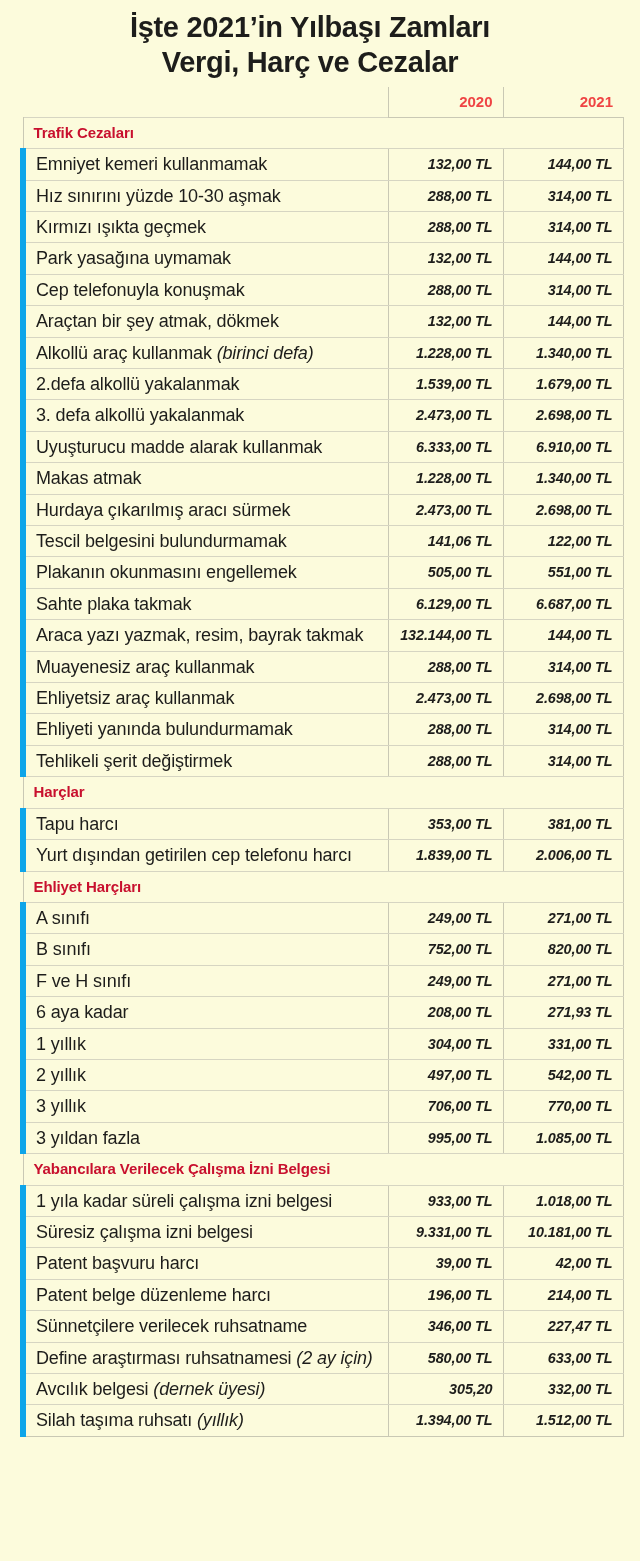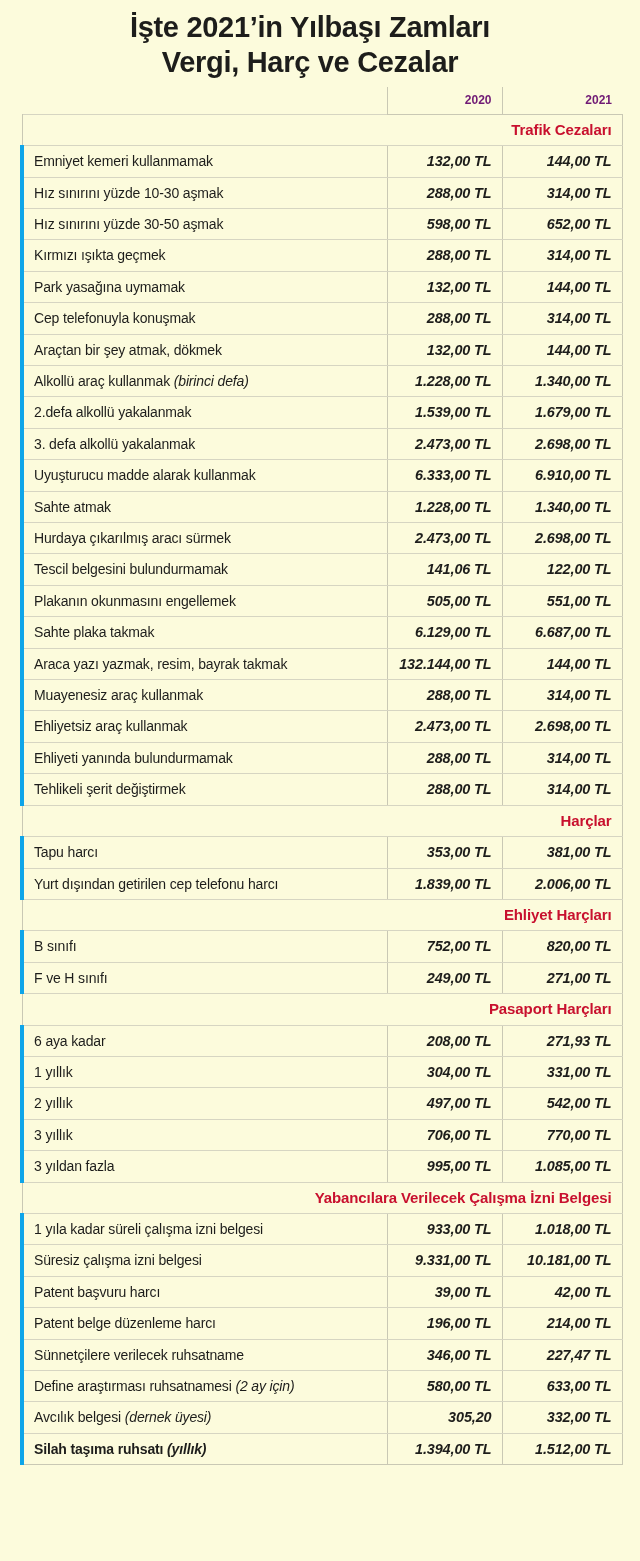--- a/index.html
+++ b/index.html
@@ -52,22 +52,22 @@
     color: #1d1d1b;
   }
   table.fees col.c-label { width: 365px; }
   table.fees col.c-y2020 { width: 115px; }
   table.fees col.c-y2021 { width: 120px; }
 
   
   thead th {
     padding: 6px 10px 7px 10px;
     font-weight: bold;
-    font-size: 12px;
-    color: #701a75;
+    font-size: 15px;
+    color: #ef4444;
     text-align: right;
     vertical-align: bottom;
     border: none;
   }
   thead th.th-blank {
     border: none;
     background: transparent;
   }
   thead th.th-year {
     border-left: 1px solid #c9c8b4;
@@ -81,22 +81,22 @@
     padding: 0 10px;
     height: 30.4px;
     line-height: 30.4px;
     vertical-align: middle;
     background: #fcfbdc;
     overflow: hidden;
     white-space: nowrap;
   }
   tbody td.cell-label {
     text-align: left;
-    border-left: 4px solid #0ea5e9;
-    font-size: 14px;
+    border-left: 6px solid #0ea5e9;
+    font-size: 18px;
     letter-spacing: -0.15px;
   }
   tbody td.cell-val {
     text-align: right;
     font-style: italic;
     font-weight: bold;
     font-size: 14.4px;
     border-left: 1px solid #c9c8b4;
     letter-spacing: -0.1px;
   }
@@ -106,36 +106,35 @@
 
   
   tr.section-row td.section-cell {
     border-left: 1px solid #c9c8b4;
     border-right: 1px solid #c9c8b4;
     border-top: 1px solid #d6d5c2;
     border-bottom: 1px solid #d6d5c2;
     color: #c8102e;
     font-weight: bold;
     font-size: 15px;
-    text-align: right;
+    text-align: left;
     height: 30.4px;
     line-height: 30.4px;
     padding: 0 10px;
     letter-spacing: -0.1px;
   }
 
   
   .qual {
     font-style: italic;
   }
 
   
   tbody tr:last-child td {
     border-bottom: 1px solid #c9c8b4;
-    font-weight: bold;
   }
 </style>
 </head>
 <body>
 
 <div class="infographic">
 
   <div class="title-block">
     <div class="title-line">İşte 2021’in Yılbaşı Zamları</div>
     <div class="title-line">Vergi, Harç ve Cezalar</div>
@@ -163,25 +162,20 @@
             <td class="cell-label"><span>Emniyet kemeri kullanmamak</span></td>
             <td class="cell-val">132,00 TL</td>
             <td class="cell-val last">144,00 TL</td>
           </tr>
           <tr>
             <td class="cell-label"><span>Hız sınırını yüzde 10-30 aşmak</span></td>
             <td class="cell-val">288,00 TL</td>
             <td class="cell-val last">314,00 TL</td>
           </tr>
           <tr>
-            <td class="cell-label"><span>Hız sınırını yüzde 30-50 aşmak</span></td>
-            <td class="cell-val">598,00 TL</td>
-            <td class="cell-val last">652,00 TL</td>
-          </tr>
-          <tr>
             <td class="cell-label"><span>Kırmızı ışıkta geçmek</span></td>
             <td class="cell-val">288,00 TL</td>
             <td class="cell-val last">314,00 TL</td>
           </tr>
           <tr>
             <td class="cell-label"><span>Park yasağına uymamak</span></td>
             <td class="cell-val">132,00 TL</td>
             <td class="cell-val last">144,00 TL</td>
           </tr>
           <tr>
@@ -208,21 +202,21 @@
             <td class="cell-label"><span>3. defa alkollü yakalanmak</span></td>
             <td class="cell-val">2.473,00 TL</td>
             <td class="cell-val last">2.698,00 TL</td>
           </tr>
           <tr>
             <td class="cell-label"><span>Uyuşturucu madde alarak kullanmak</span></td>
             <td class="cell-val">6.333,00 TL</td>
             <td class="cell-val last">6.910,00 TL</td>
           </tr>
           <tr>
-            <td class="cell-label"><span>Sahte atmak</span></td>
+            <td class="cell-label"><span>Makas atmak</span></td>
             <td class="cell-val">1.228,00 TL</td>
             <td class="cell-val last">1.340,00 TL</td>
           </tr>
           <tr>
             <td class="cell-label"><span>Hurdaya çıkarılmış aracı sürmek</span></td>
             <td class="cell-val">2.473,00 TL</td>
             <td class="cell-val last">2.698,00 TL</td>
           </tr>
           <tr>
             <td class="cell-label"><span>Tescil belgesini bulundurmamak</span></td>
@@ -274,32 +268,34 @@
           </tr>
           <tr>
             <td class="cell-label"><span>Yurt dışından getirilen cep telefonu harcı</span></td>
             <td class="cell-val">1.839,00 TL</td>
             <td class="cell-val last">2.006,00 TL</td>
           </tr>
           <tr class="section-row">
             <td class="section-cell" colspan="3">Ehliyet Harçları</td>
           </tr>
           <tr>
+            <td class="cell-label"><span>A sınıfı</span></td>
+            <td class="cell-val">249,00 TL</td>
+            <td class="cell-val last">271,00 TL</td>
+          </tr>
+          <tr>
             <td class="cell-label"><span>B sınıfı</span></td>
             <td class="cell-val">752,00 TL</td>
             <td class="cell-val last">820,00 TL</td>
           </tr>
           <tr>
             <td class="cell-label"><span>F ve H sınıfı</span></td>
             <td class="cell-val">249,00 TL</td>
             <td class="cell-val last">271,00 TL</td>
           </tr>
-          <tr class="section-row">
-            <td class="section-cell" colspan="3">Pasaport Harçları</td>
-          </tr>
           <tr>
             <td class="cell-label"><span>6 aya kadar</span></td>
             <td class="cell-val">208,00 TL</td>
             <td class="cell-val last">271,93 TL</td>
           </tr>
           <tr>
             <td class="cell-label"><span>1 yıllık</span></td>
             <td class="cell-val">304,00 TL</td>
             <td class="cell-val last">331,00 TL</td>
           </tr>

